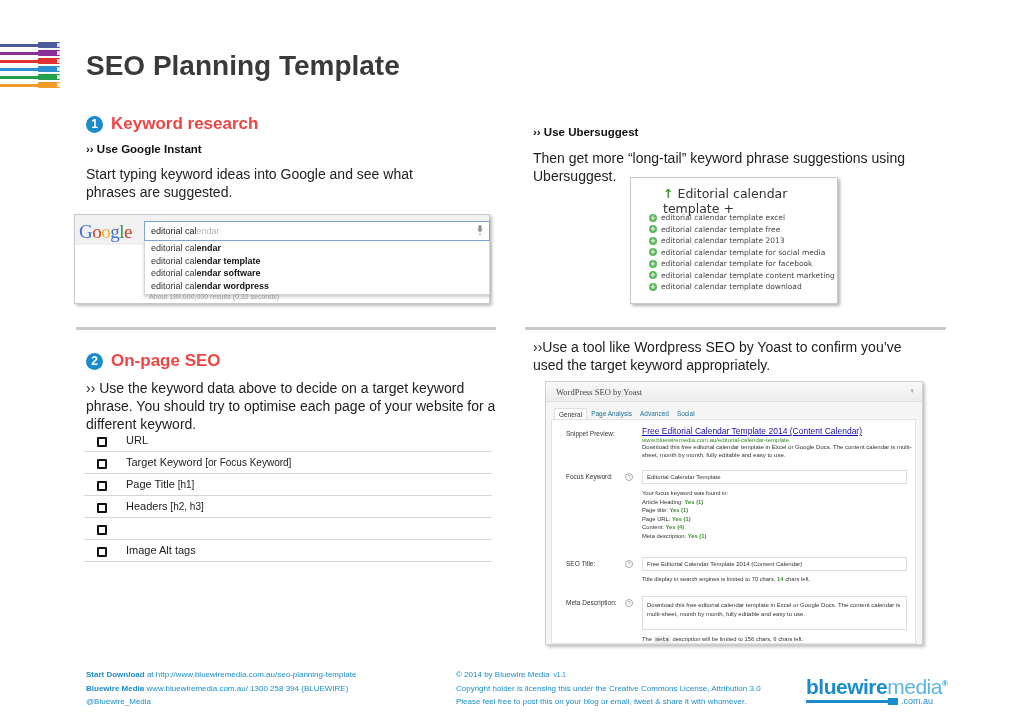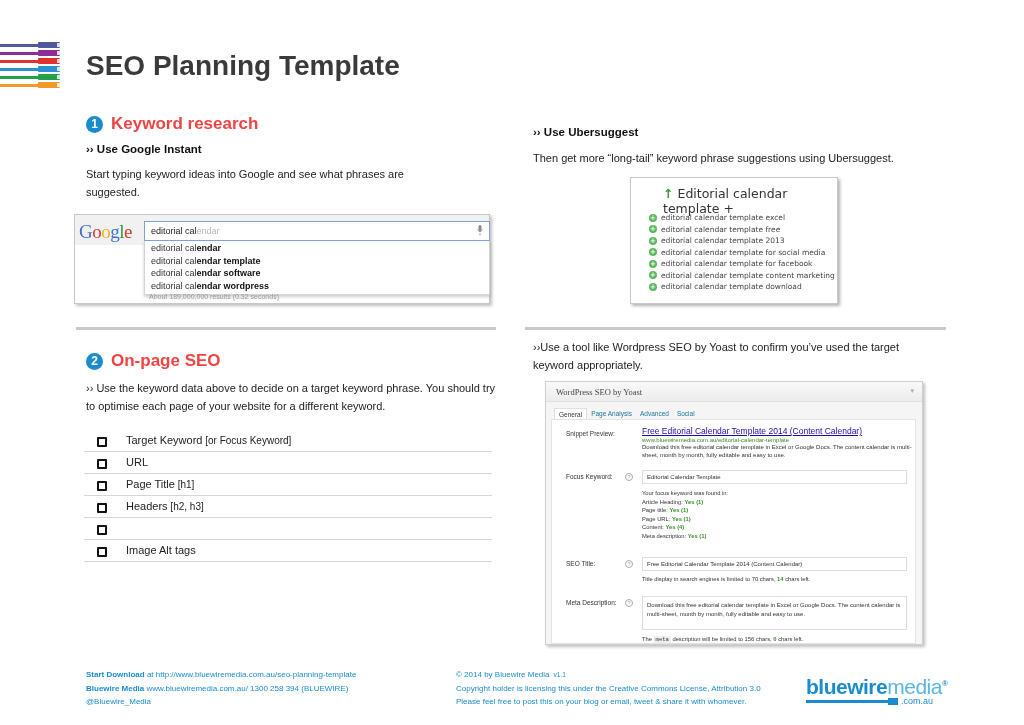--- a/index.html
+++ b/index.html
@@ -15,21 +15,21 @@
   .cable .plug { position: absolute; left: 38px; top: 0; height: 6px; width: 22px; border-radius: 1px; }
   .cable .tip { position: absolute; left: 57px; top: 1px; width: 3px; height: 4px; background: #fff; opacity: .8; }
 
   .page-title { left: 86px; top: 50px; font-size: 28px; font-weight: bold; color: #3a3a3a; letter-spacing: 0; }
 
   .section-head { display: flex; align-items: center; }
   .num-badge { width: 17px; height: 17px; border-radius: 50%; background: #1a8ccd; color: #fff; font-size: 12px; font-weight: bold; display: flex; align-items: center; justify-content: center; margin-right: 8px; }
   .section-title { font-size: 17px; font-weight: bold; color: #ef4444; }
 
   .subhead { font-size: 11.5px; font-weight: bold; color: #111; }
-  .body-text { font-size: 11px; color: #222; line-height: 18px; }
+  .body-text { font-size: 14px; color: #222; line-height: 18px; }
 
   
   .google-shot { left: 74px; top: 214px; width: 416px; height: 90px; border: 1px solid #c8c8c8; box-shadow: 2px 2px 3px rgba(0,0,0,.25); background: #fff; }
   .google-top { position: absolute; left: 0; top: 0; width: 100%; height: 30px; background: #f1f1f1; }
   .google-logo { position: absolute; left: 4px; top: 6px; font-family: "Liberation Serif", serif; font-size: 19px; letter-spacing: -0.5px; }
   .google-logo span:nth-child(1){color:#3f6fd8;} .google-logo span:nth-child(2){color:#d93a2b;}
   .google-logo span:nth-child(3){color:#f2b21a;} .google-logo span:nth-child(4){color:#3f6fd8;}
   .google-logo span:nth-child(5){color:#2f9b45;} .google-logo span:nth-child(6){color:#d93a2b;}
   .g-input { position: absolute; left: 69px; top: 6px; width: 346px; height: 20px; border: 1px solid #7fa3d9; background: #fff; font-size: 9px; padding: 4px 6px; color: #222; }
   .g-input .ghost { color: #b5b5b5; }
@@ -200,25 +200,25 @@
 <div class="abs section-head" style="left:86px; top:351px;">
   <div class="num-badge">2</div>
   <div class="section-title">On-page SEO</div>
 </div>
 
 <div class="abs body-text" style="left:86px; top:379px; width:410px;">›› Use the keyword data above to decide on a target keyword phrase. You should try to optimise each page of your website for a different keyword.</div>
 
 <div class="abs checklist" id="checklist">
     <div class="check-row">
       <span class="check-box"></span>
+      <span class="check-label"><span>URL</span><small></small></span>
+    </div>
+    <div class="check-row">
+      <span class="check-box"></span>
       <span class="check-label"><span>Target Keyword</span><small> [or Focus Keyword]</small></span>
-    </div>
-    <div class="check-row">
-      <span class="check-box"></span>
-      <span class="check-label"><span>URL</span><small></small></span>
     </div>
     <div class="check-row">
       <span class="check-box"></span>
       <span class="check-label"><span>Page Title</span><small> [h1]</small></span>
     </div>
     <div class="check-row">
       <span class="check-box"></span>
       <span class="check-label"><span>Headers</span><small> [h2, h3]</small></span>
     </div>
     <div class="check-row">

